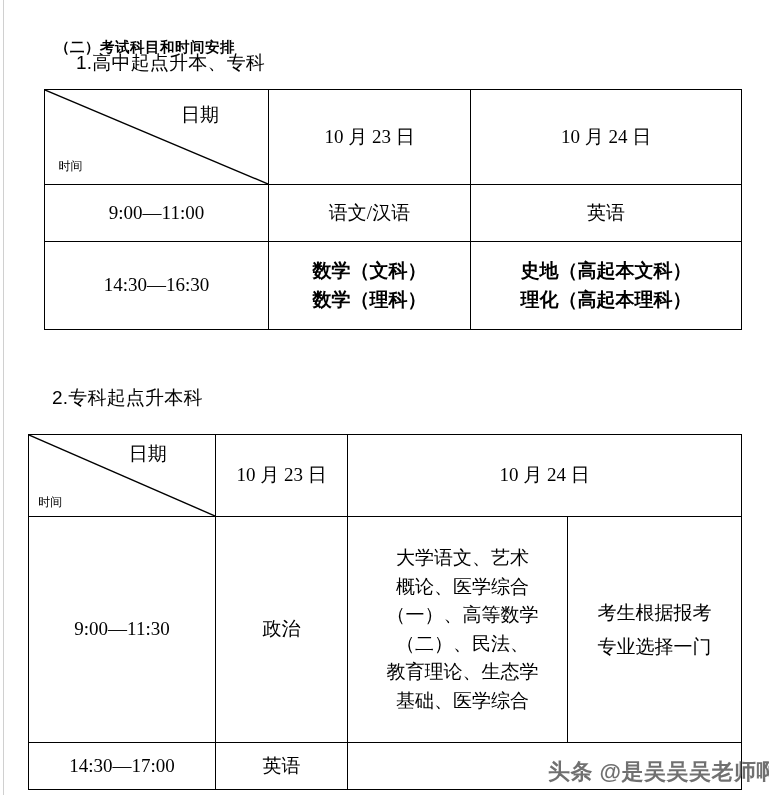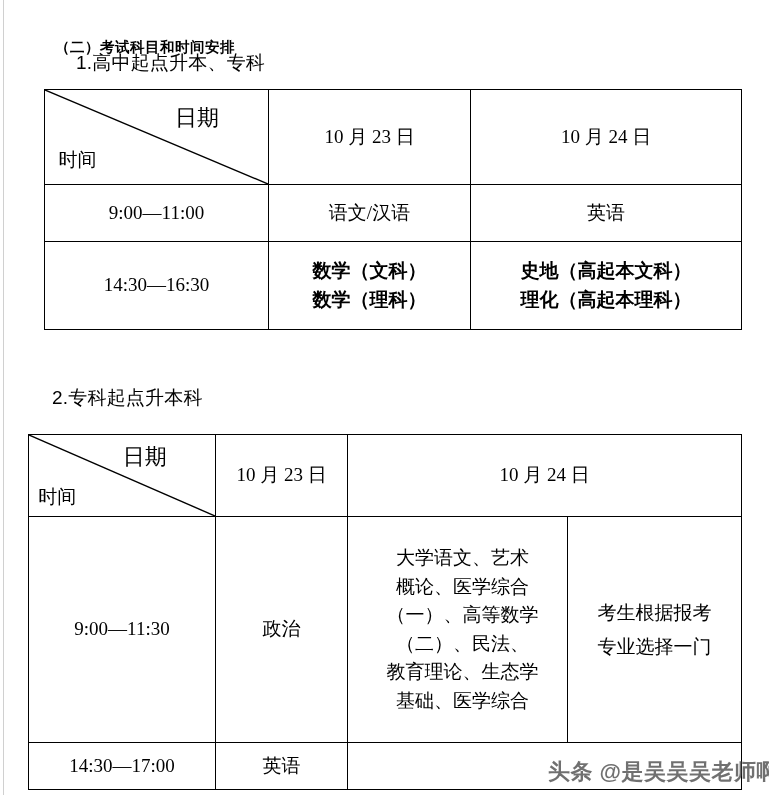--- a/index.html
+++ b/index.html
@@ -89,27 +89,27 @@
   }
   .corner .diag {
     position: absolute;
     left: 0; top: 0;
     width: 100%; height: 100%;
   }
   .corner .lbl-date {
     position: absolute;
     right: 22%;
     top: 12%;
-    font-size: 22px;
+    font-size: 19px;
   }
   .corner .lbl-time {
     position: absolute;
     left: 6%;
     bottom: 10%;
-    font-size: 19px;
+    font-size: 12px;
   }
   #table2 .corner .lbl-date { right: 26%; top: 6%; }
   #table2 .corner .lbl-time { left: 5%; bottom: 6%; }
 
   .twoline span { display: block; font-weight: bold; }
 
   .subject-list {
     text-align: left;
     padding: 6px 0 6px 10px !important;
     font-size: 18.5px;

